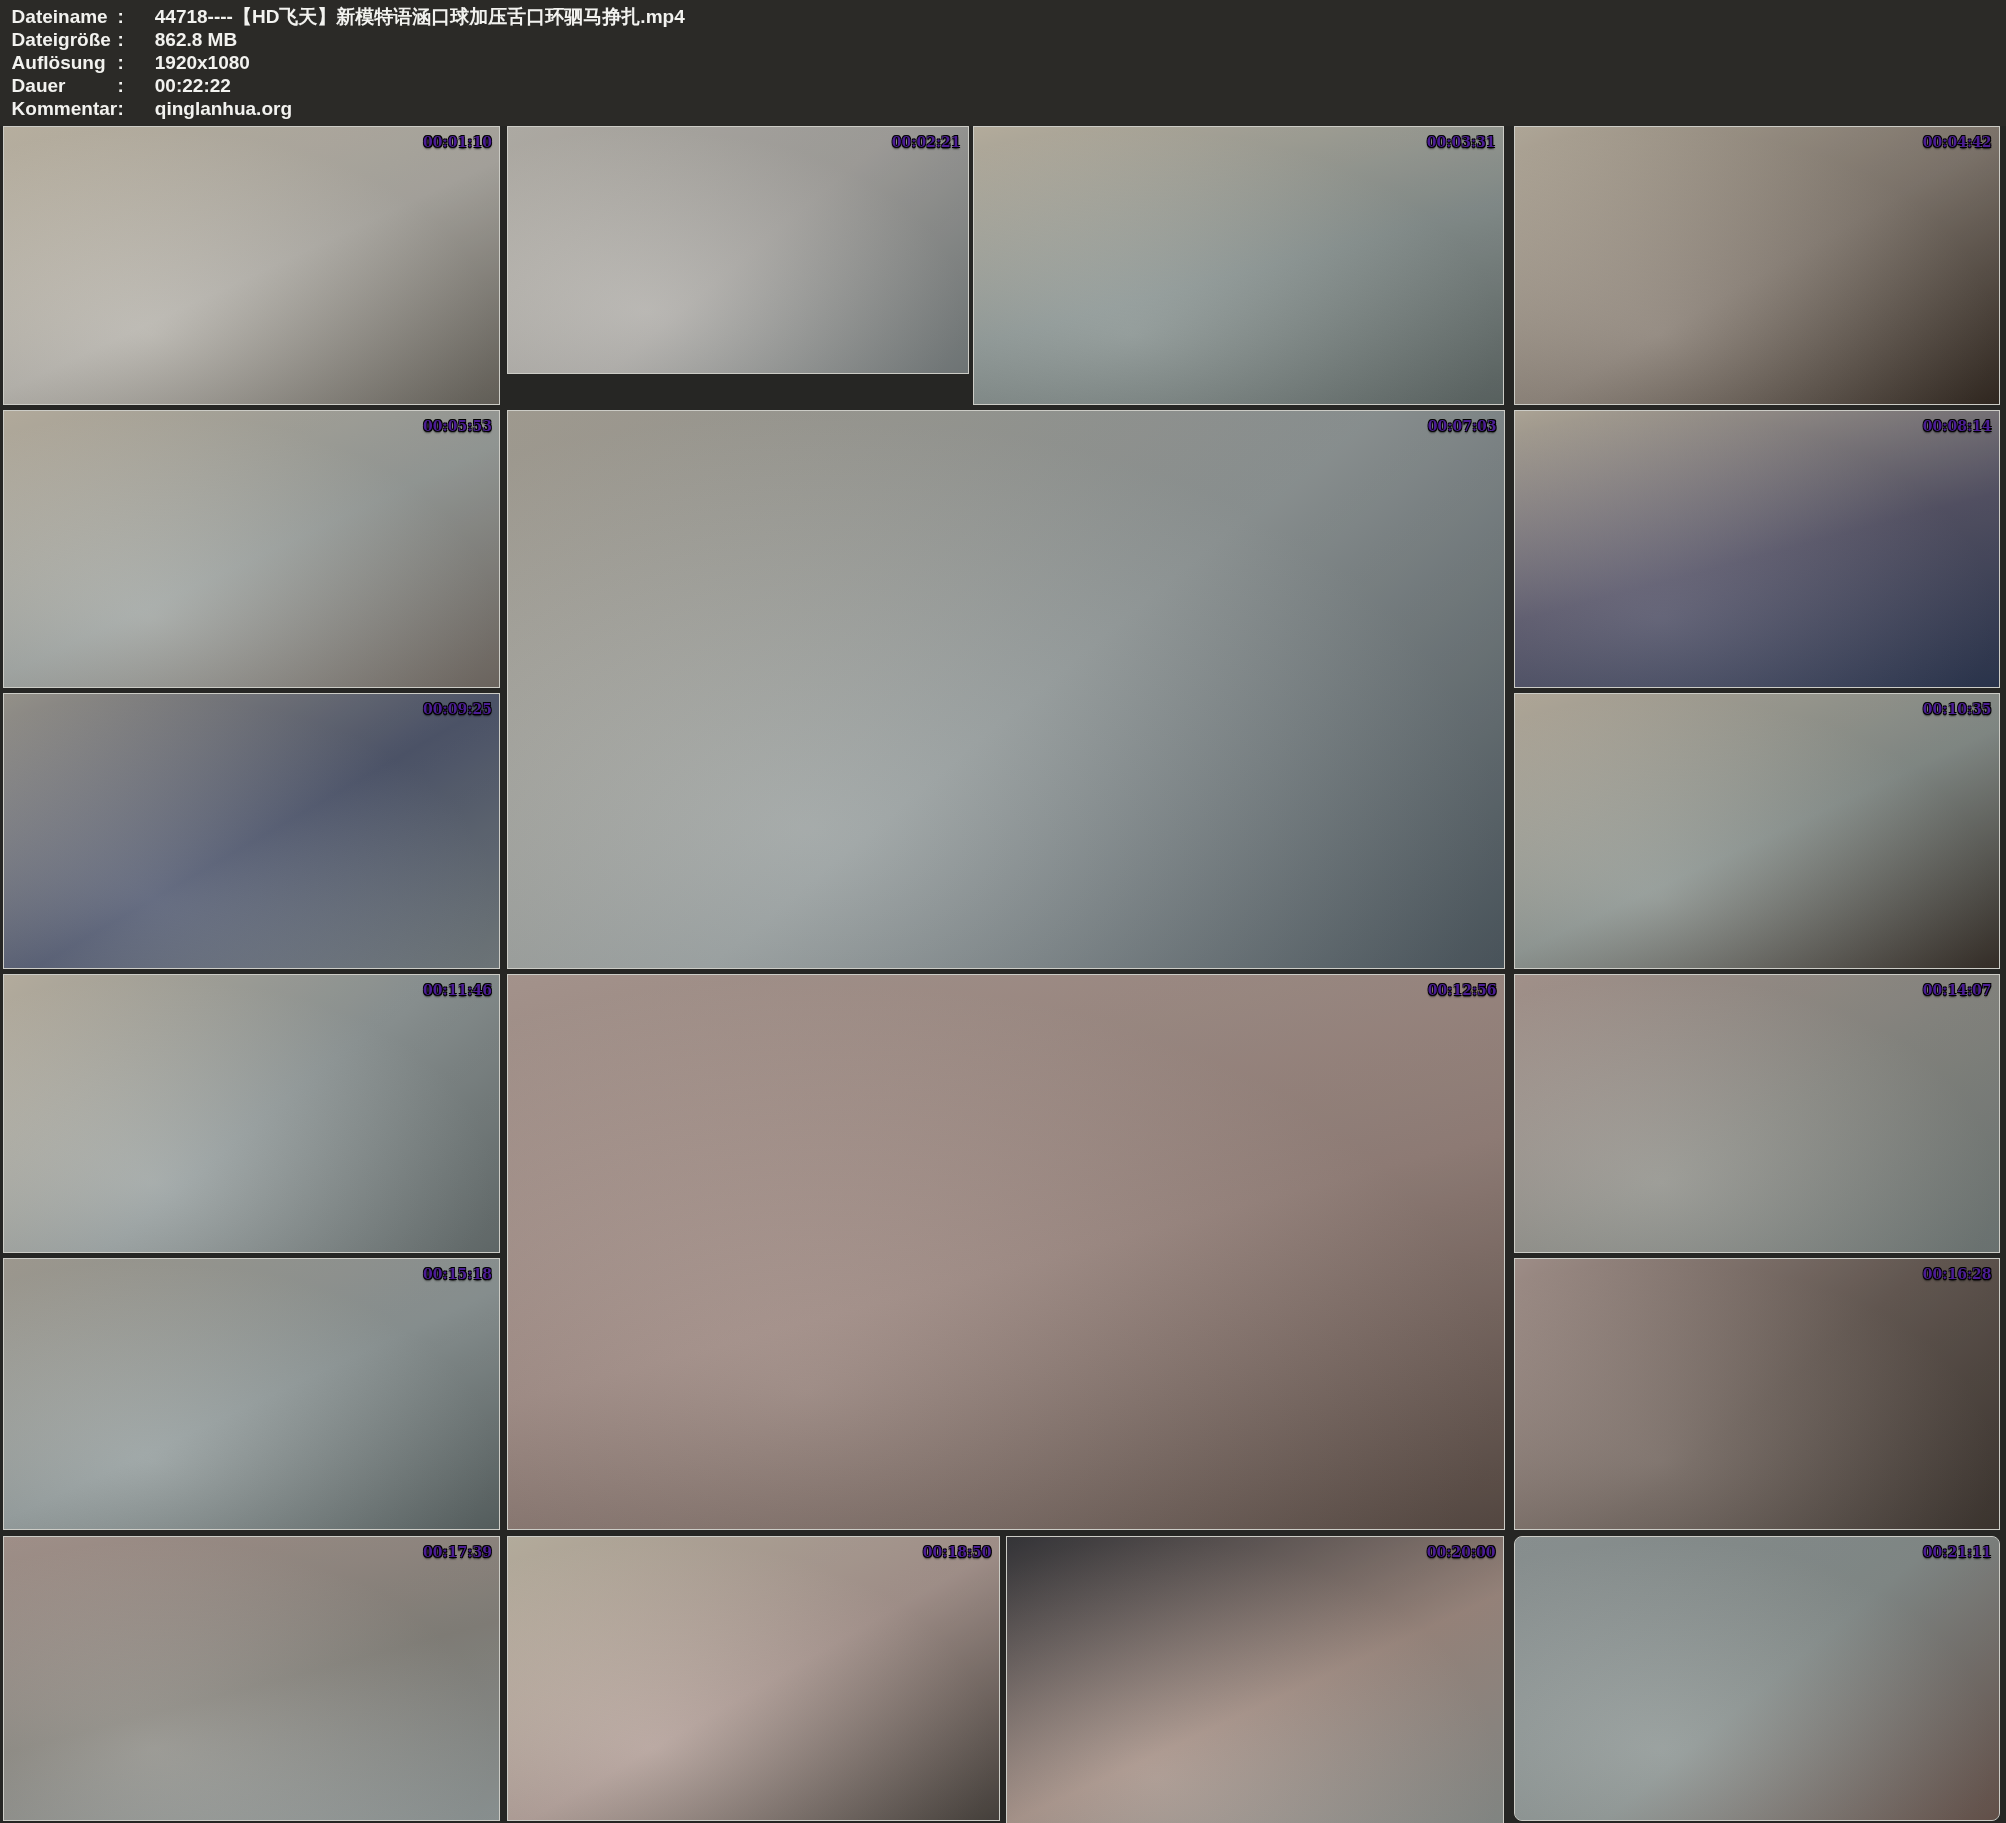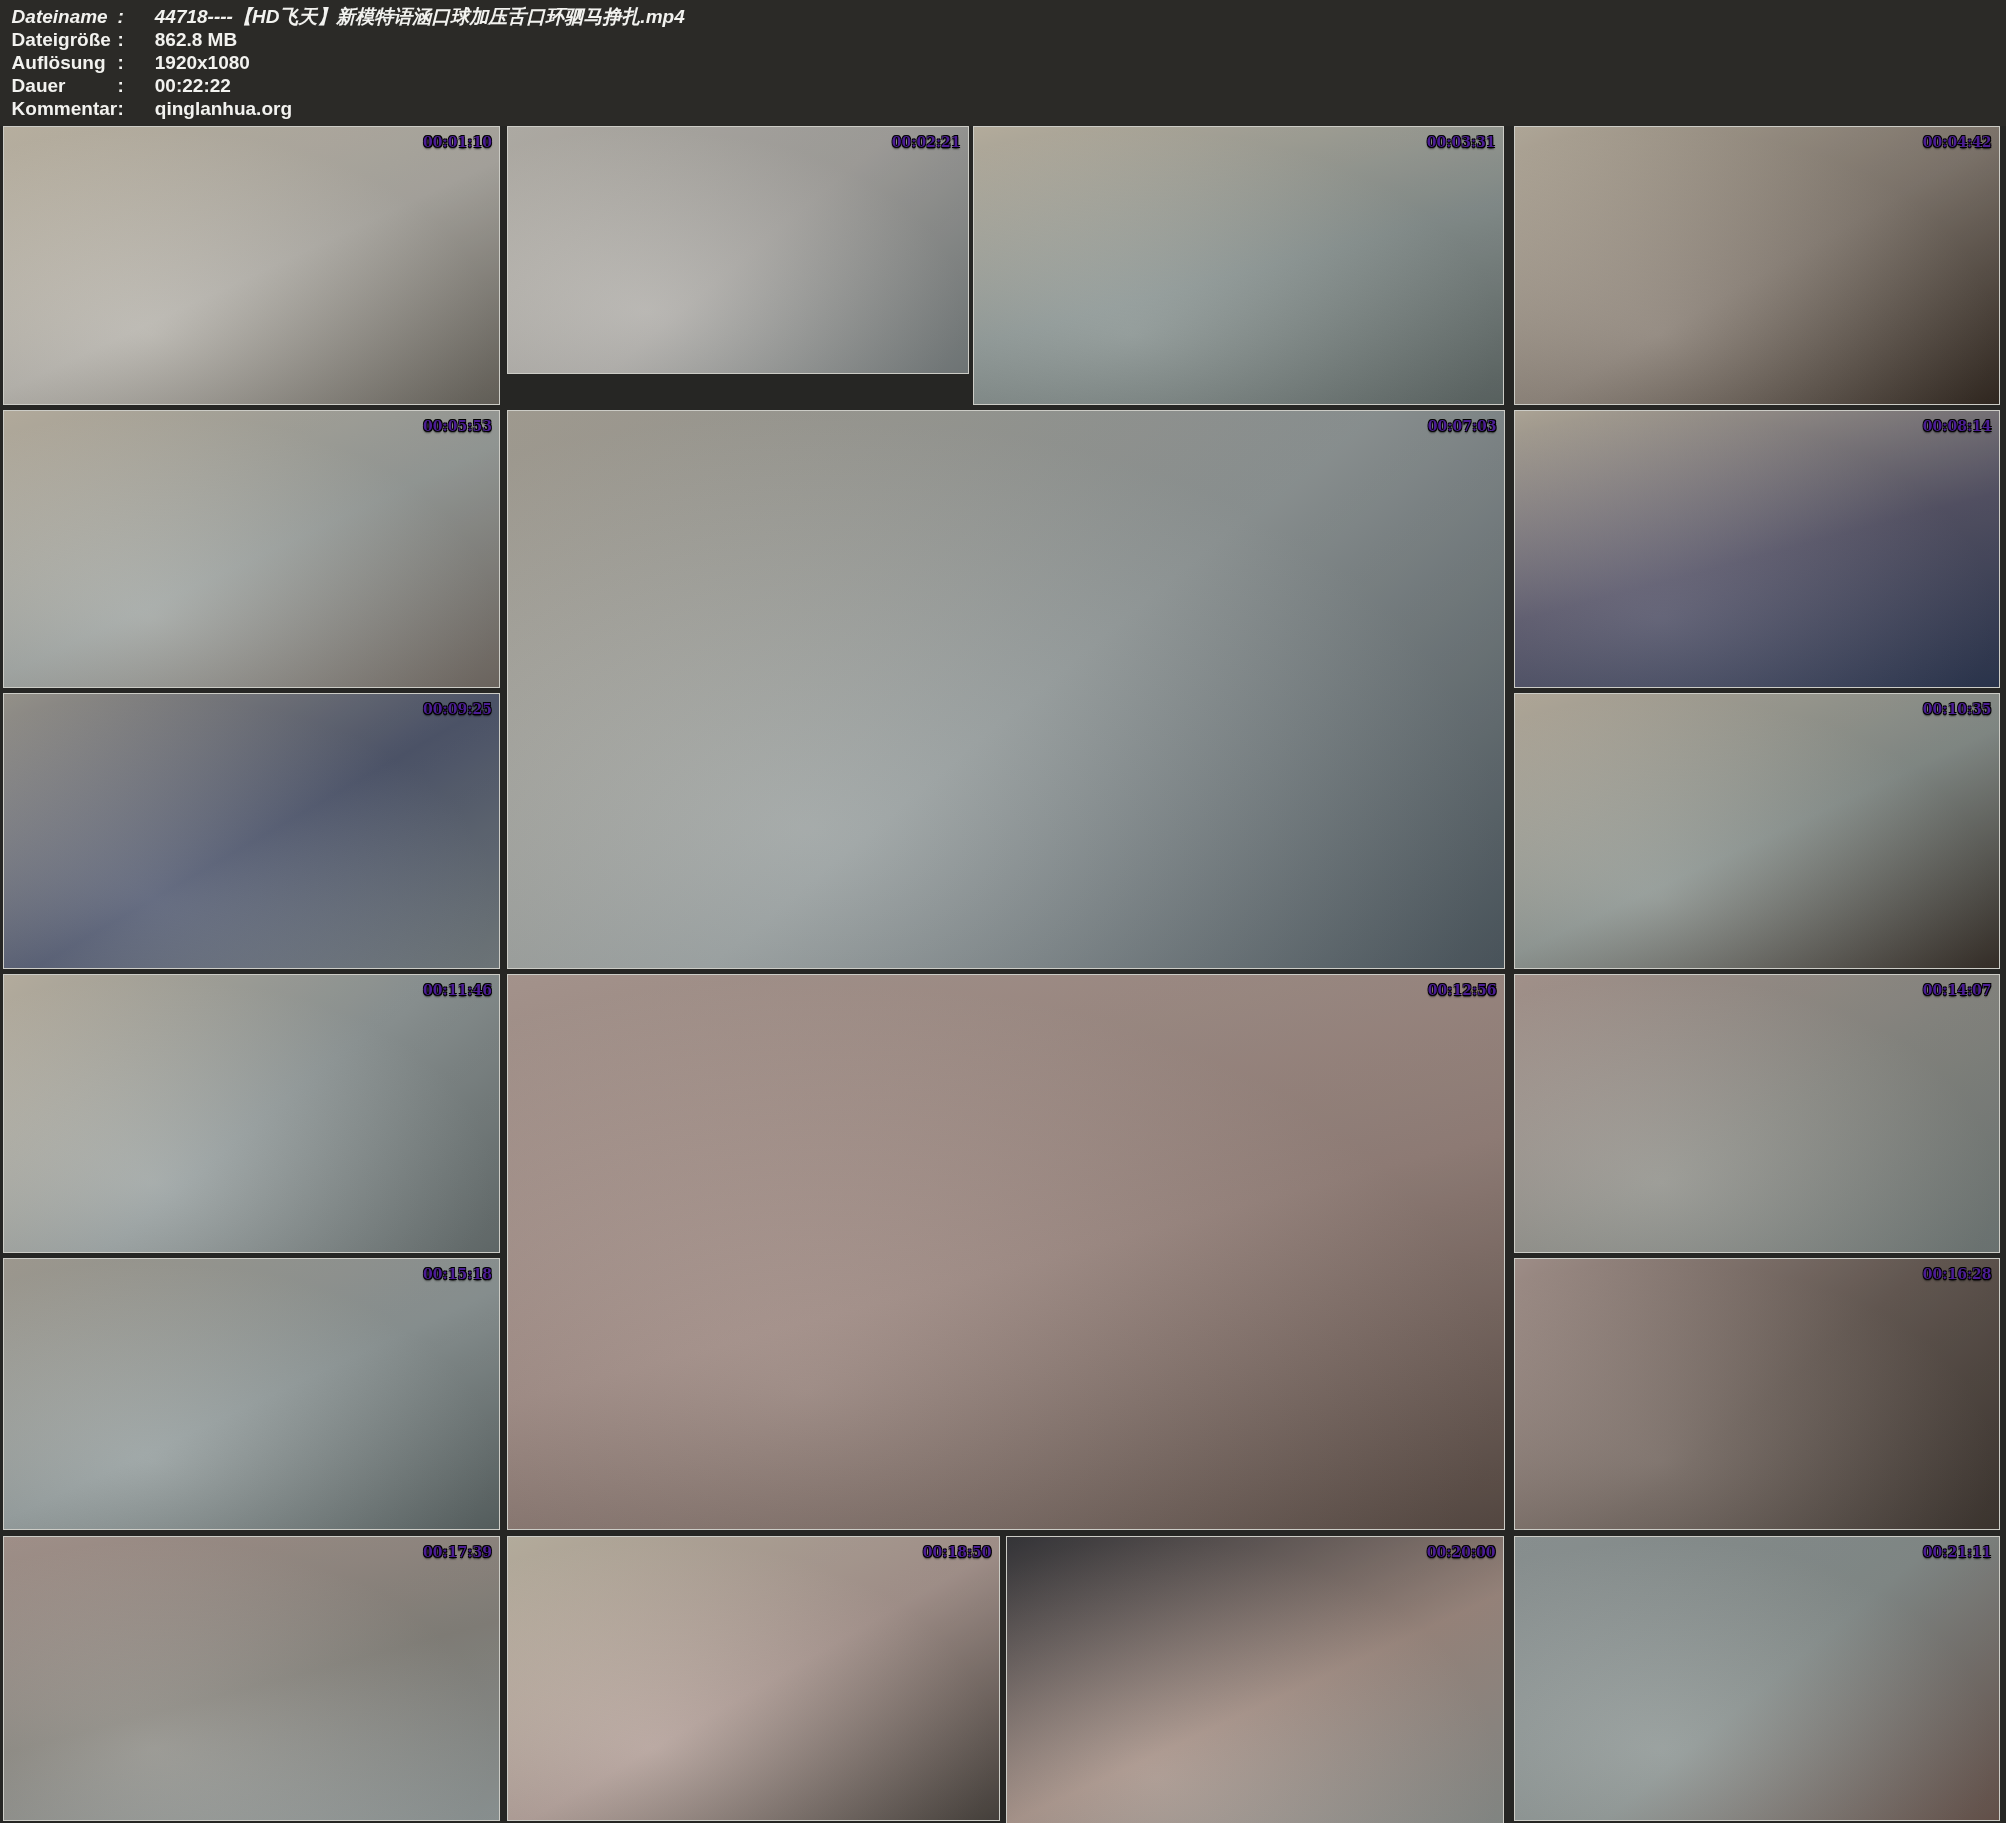--- a/index.html
+++ b/index.html
@@ -19,21 +19,21 @@
   }
   .hrow{
     display:flex;
     align-items:center;
     height:23px;
     font-size:19px;
     font-weight:bold;
     line-height:23px;
     white-space:nowrap;
   }
-  .hrow:first-child{margin-top:5px;font-style:italic;}
+  .hrow:first-child{margin-top:5px;}
   .hlabel{display:inline-block;width:106px;margin-left:11.6px;}
   .hcolon{display:inline-block;width:13.2px;text-align:left;}
   .hvalue{display:inline-block;margin-left:24px;}
   
   .tile{
     position:absolute;
     box-sizing:border-box;
     border:1.7px solid #ccccc6;
     background:#8f9795;
     overflow:hidden;
@@ -156,20 +156,20 @@
       <span class="ts">00:17:39</span>
     </div>
     <div class="tile" style="left:507px;top:1536px;width:493px;height:285px;">
       <div class="ph" style="background: radial-gradient(at 30% 75%, rgba(255, 255, 255, 0.1), rgba(0, 0, 0, 0.12) 70%), linear-gradient(150deg, rgb(203, 194, 176) 0%, rgb(179, 160, 153) 52%, rgb(78, 72, 67) 100%);"></div>
       <span class="ts">00:18:50</span>
     </div>
     <div class="tile" style="left:1006px;top:1536px;width:498px;height:323px;">
       <div class="ph" style="background: radial-gradient(at 30% 75%, rgba(255, 255, 255, 0.1), rgba(0, 0, 0, 0.12) 70%), linear-gradient(155deg, rgb(59, 59, 63) 0%, rgb(168, 147, 137) 52%, rgb(143, 151, 149) 100%);"></div>
       <span class="ts">00:20:00</span>
     </div>
-    <div class="tile" style="left:1514px;top:1536px;width:486px;height:285px;">
+    <div class="tile" style="left:1514px;top:1536px;width:486px;height:285px;border-radius:8px;">
       <div class="ph" style="background: radial-gradient(at 30% 75%, rgba(255, 255, 255, 0.1), rgba(0, 0, 0, 0.12) 70%), linear-gradient(140deg, rgb(154, 162, 162) 0%, rgb(143, 151, 149) 52%, rgb(111, 90, 82) 100%);"></div>
       <span class="ts">00:21:11</span>
     </div>
 
   </div>
 </div>
 
 
 </body></html>

